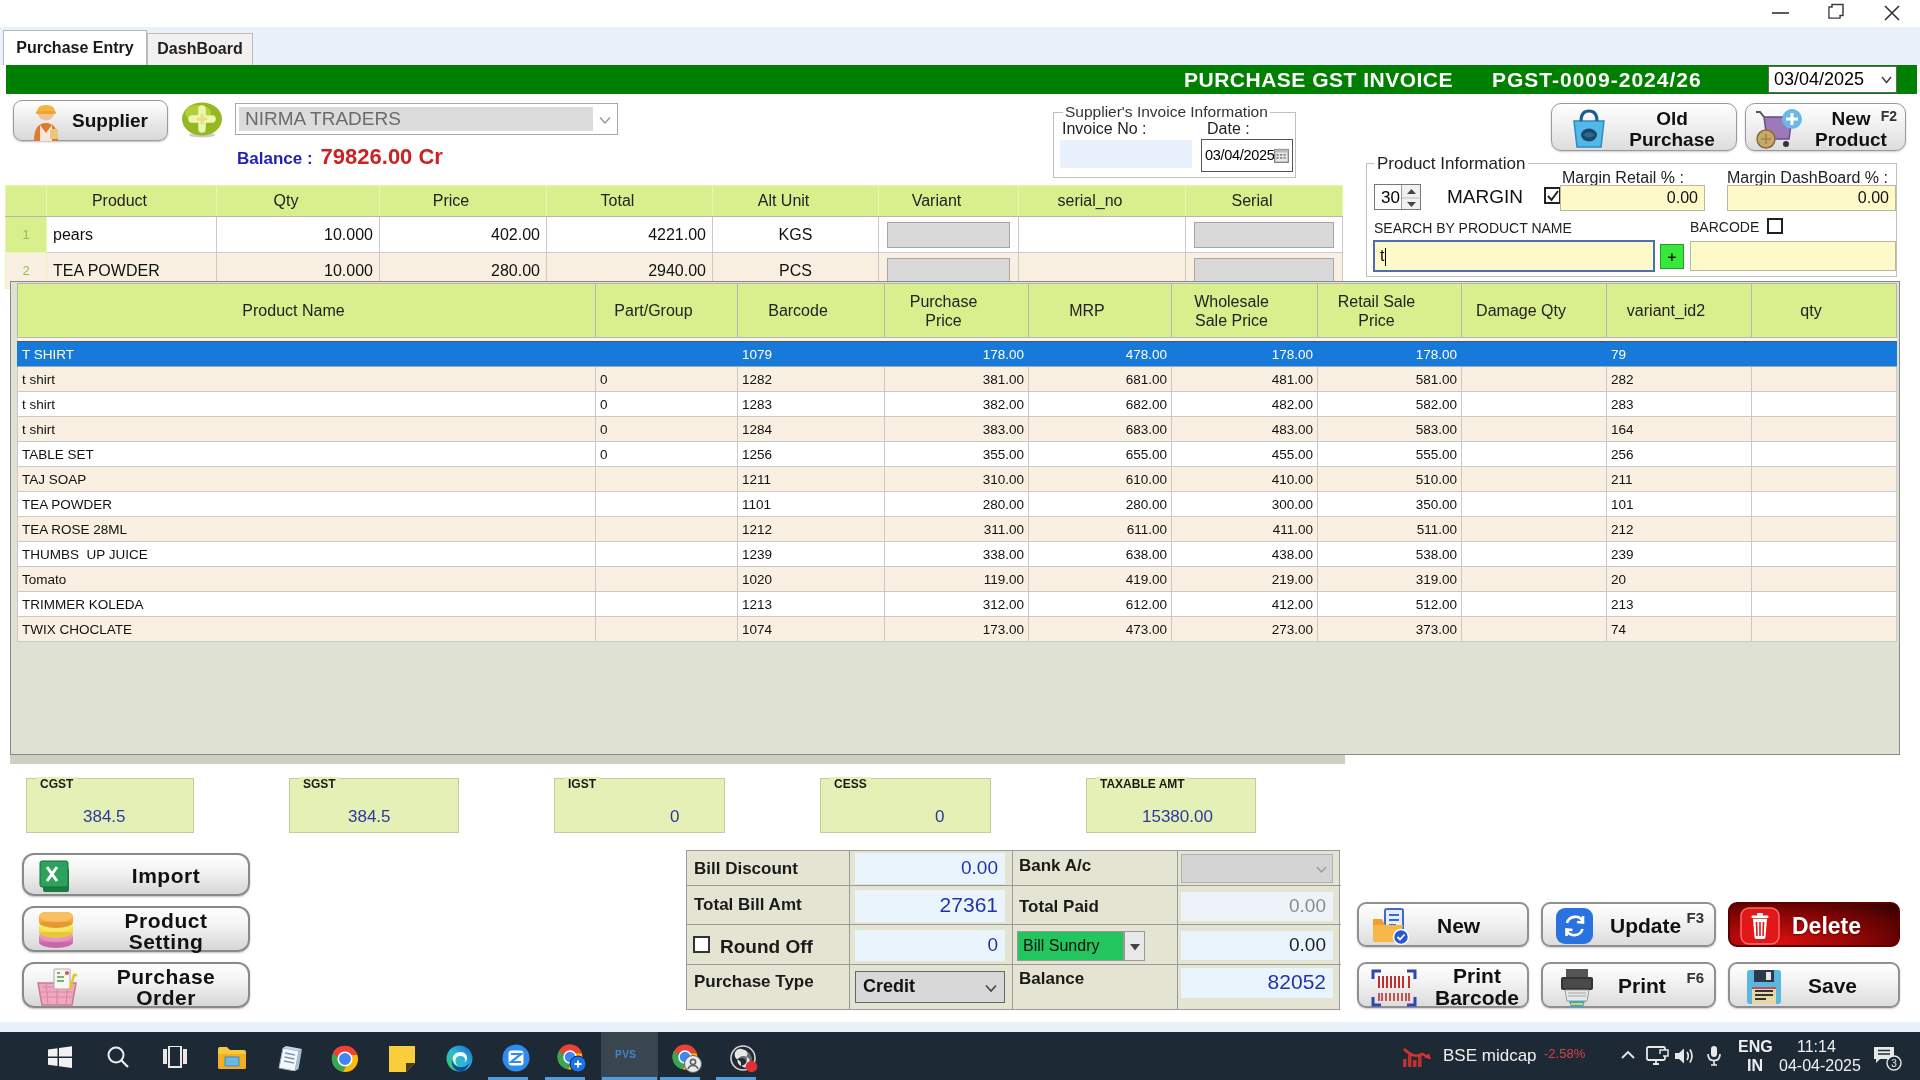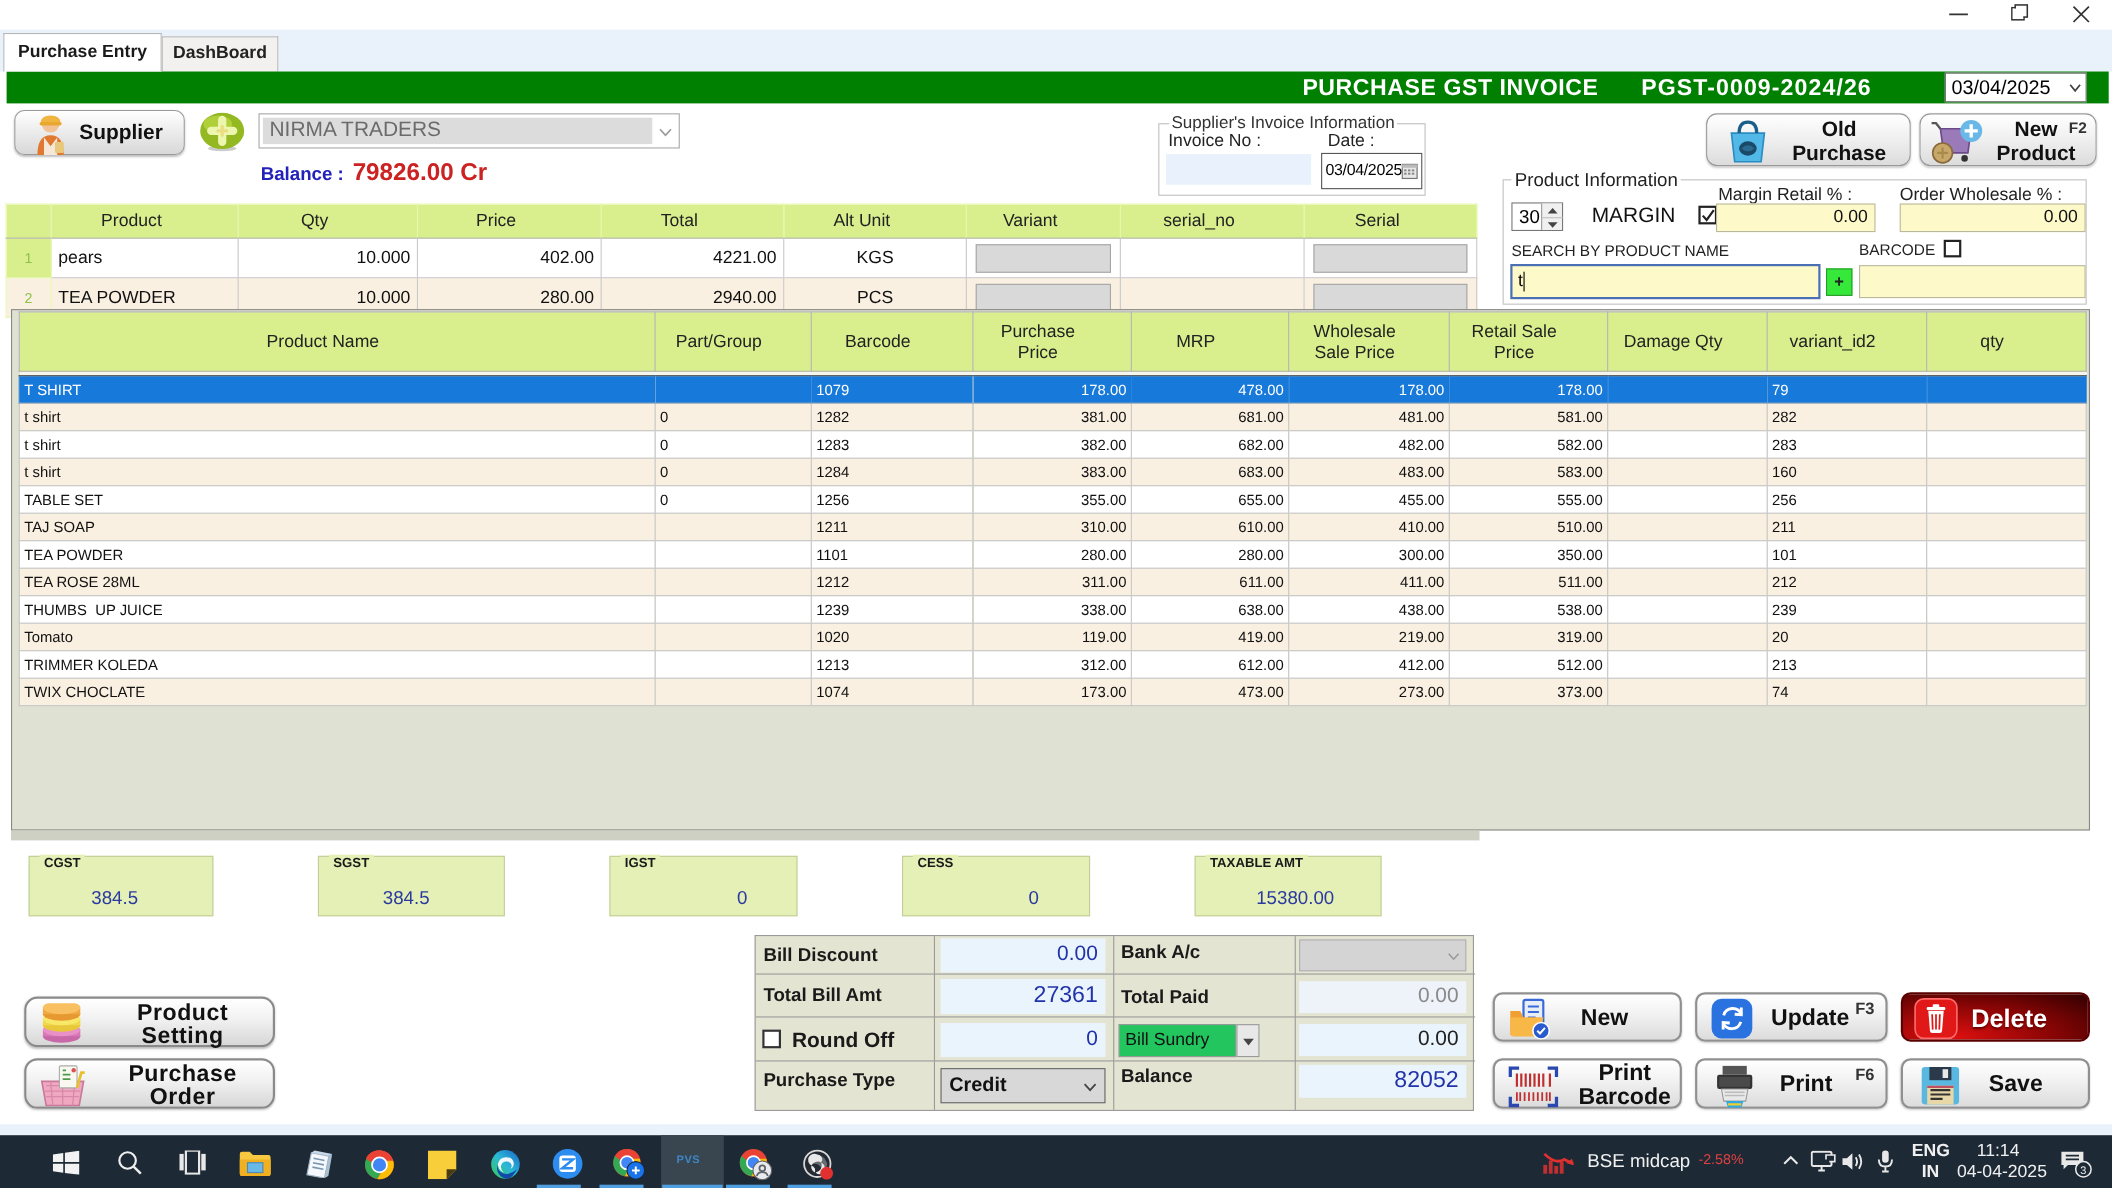--- a/index.html
+++ b/index.html
@@ -232,21 +232,21 @@
           <path d="M5 9 L9.5 4 L14 9 Z" fill="#444"></path>
           <path d="M5 17 L9.5 22 L14 17 Z" fill="#444"></path>
           <line x1="0" y1="13" x2="19" y2="13" stroke="#bbb"></line>
         </svg></div>
 </div>
 <div id="margin-lbl" class="abs">MARGIN</div>
 <div id="margin-chk" class="abs"><svg width="14" height="14" viewBox="0 0 14 14">
         <path d="M2 7 L5.5 11 L12 2" fill="none" stroke="#222" stroke-width="2"></path>
       </svg></div>
 <div id="mr-lbl" class="abs">Margin Retail % :</div>
-<div id="mw-lbl" class="abs">Order Wholesale % :</div>
+<div id="mw-lbl" class="abs">Margin DashBoard % :</div>
 <div id="mr-f" class="abs yellowf">0.00</div>
 <div id="mw-f" class="abs yellowf">0.00</div>
 <div id="search-lbl" class="abs">SEARCH BY PRODUCT NAME</div>
 <div id="barcode-lbl" class="abs">BARCODE</div>
 <div id="barcode-chk" class="abs"></div>
 <div id="search-f" class="abs">t<span style="display:inline-block;width:1px;height:18px;background:#000;vertical-align:middle;margin-left:1px;"></span></div>
 <div id="plus-green" class="abs">+</div>
 <div id="barcode-f" class="abs"></div>
 
 <div id="egrid" class="abs">
@@ -376,21 +376,21 @@
           </tr>
 <tr class="c">
             <td>t shirt</td>
             <td>0</td>
             <td>1284</td>
             <td class="r">383.00</td>
             <td class="r">683.00</td>
             <td class="r">483.00</td>
             <td class="r">583.00</td>
             <td></td>
-            <td>160</td>
+            <td>164</td>
             <td></td>
           </tr>
 <tr class="w">
             <td>TABLE SET</td>
             <td>0</td>
             <td>1256</td>
             <td class="r">355.00</td>
             <td class="r">655.00</td>
             <td class="r">455.00</td>
             <td class="r">555.00</td>
@@ -501,20 +501,29 @@
     </div>
 <div id="cess" class="abs taxbox">
       <span class="tl">CESS</span>
       <span class="tv" style="left:114px;">0</span>
     </div>
 <div id="taxa" class="abs taxbox">
       <span class="tl">TAXABLE AMT</span>
       <span class="tv" style="left:55px;">15380.00</span>
     </div>
 
+<div id="imp" class="abs lbtn">
+<svg class="abs" style="left:13px;top:3px" width="44" height="36" viewBox="0 0 44 36">
+<rect x="6" y="10" width="26" height="24" rx="2" fill="#1a7a40"></rect>
+<rect x="3" y="3" width="28" height="26" rx="2" fill="#2ba35c"></rect>
+<rect x="3" y="3" width="28" height="26" rx="2" fill="none" stroke="#15703a" stroke-width="1"></rect>
+<path d="M10 9 L20 23 M20 9 L10 23" stroke="#fff" stroke-width="3"></path>
+</svg>
+<div class="cap" style="top:10px;">Import</div>
+</div>
 <div id="pset" class="abs lbtn">
 <svg class="abs" style="left:12px;top:4px" width="42" height="38" viewBox="0 0 42 38">
 <ellipse cx="20" cy="30" rx="17" ry="6" fill="#c868a8"></ellipse>
         <rect x="3" y="24" width="34" height="6" fill="#d878b8"></rect>
         <ellipse cx="20" cy="24" rx="17" ry="6" fill="#e890c8"></ellipse>
 <ellipse cx="20" cy="20" rx="17" ry="6" fill="#e8c83a"></ellipse>
         <rect x="3" y="14" width="34" height="6" fill="#f0d84a"></rect>
         <ellipse cx="20" cy="14" rx="17" ry="6" fill="#f8e86a"></ellipse>
 <ellipse cx="20" cy="10" rx="17" ry="6" fill="#e89830"></ellipse>
         <rect x="3" y="4" width="34" height="6" fill="#f0a840"></rect>

